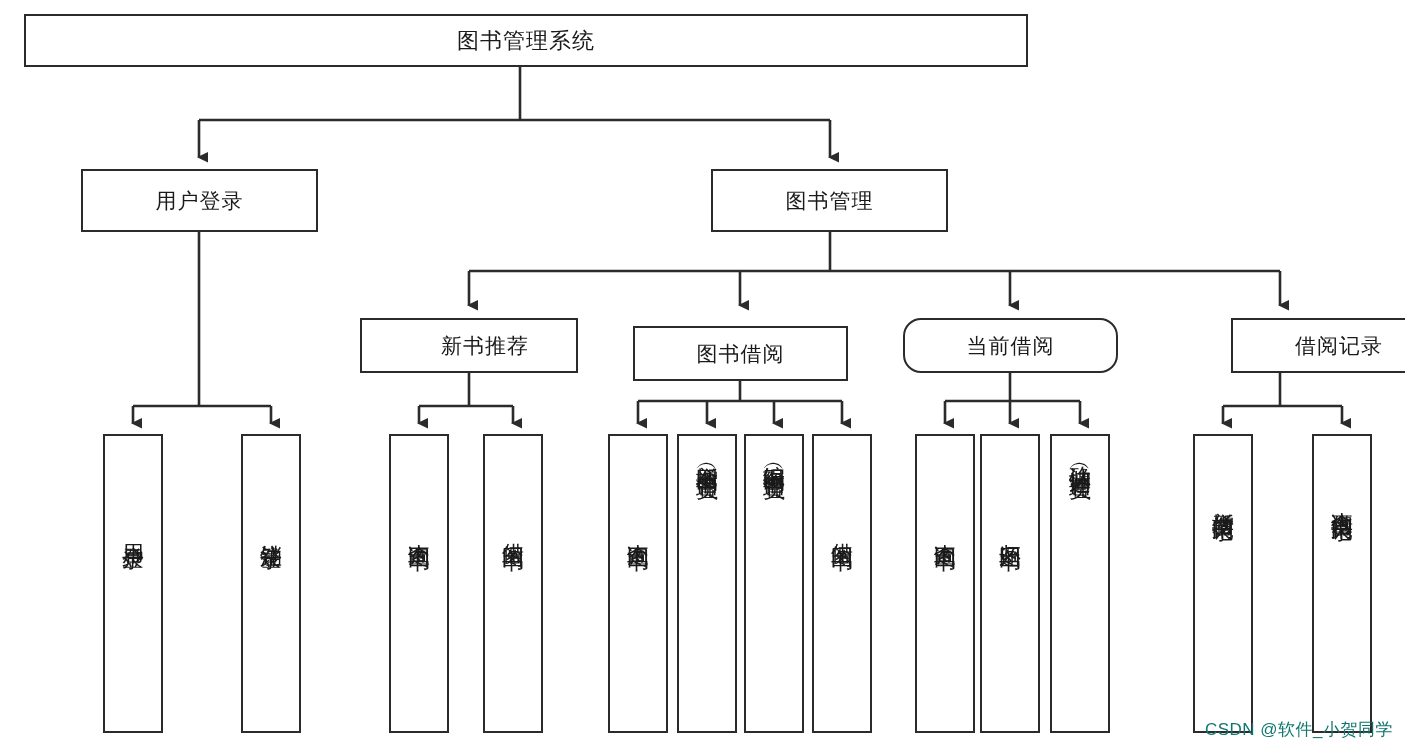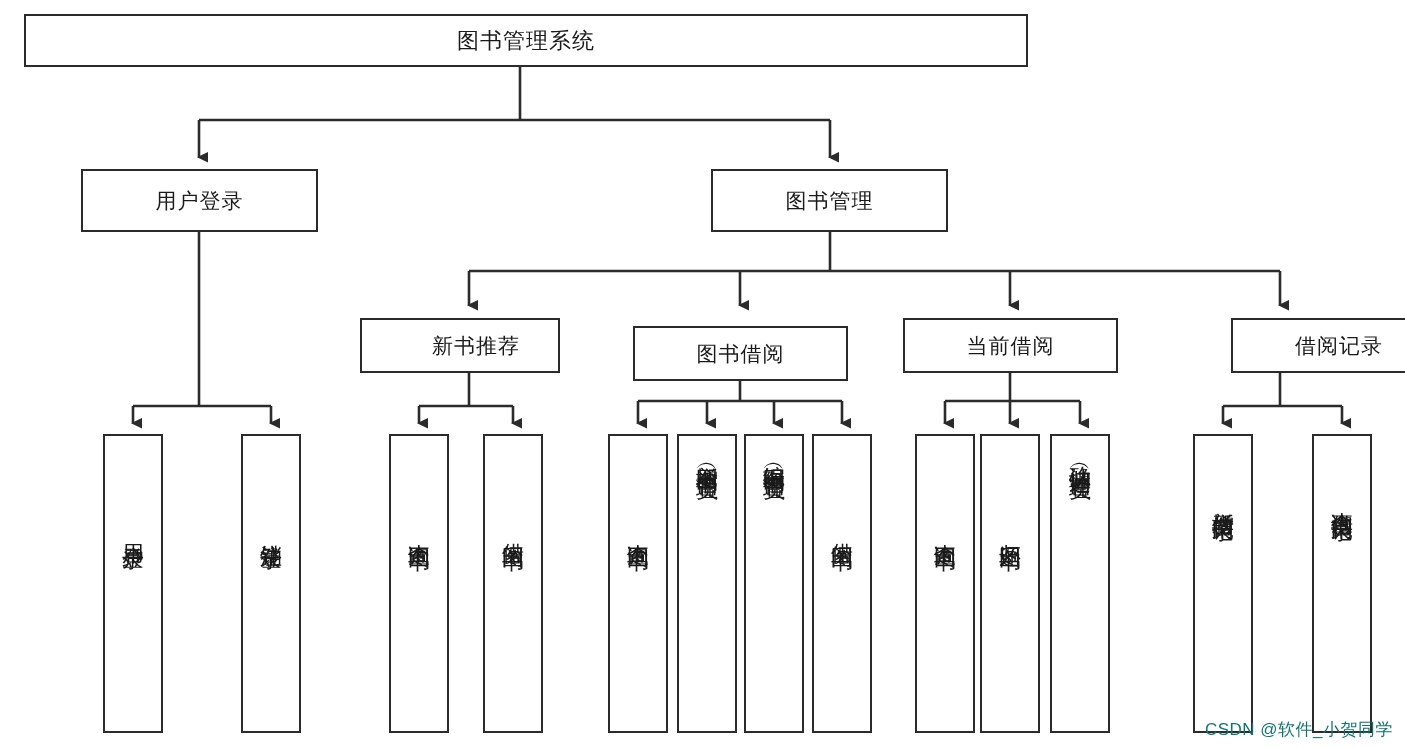--- a/index.html
+++ b/index.html
@@ -133,29 +133,29 @@
   </div>
 
   <div class="node horiz" style="left:81px; top:169px; width:237px; height:63px;">
     <span>用户登录</span>
   </div>
 
   <div class="node horiz" style="left:711px; top:169px; width:237px; height:63px;">
     <span>图书管理</span>
   </div>
 
-  <div class="node horiz" style="left:360px; top:318px; width:200px; height:55px;padding-left:32px;">
+  <div class="node horiz" style="left:360px; top:318px; width:218px; height:55px;padding-left:32px;">
     <span>新书推荐</span>
   </div>
 
   <div class="node horiz" style="left:633px; top:326px; width:215px; height:55px;">
     <span>图书借阅</span>
   </div>
 
-  <div class="node horiz" style="left:903px; top:318px; width:215px; height:55px;">
+  <div class="node horiz" style="left:903px; top:318px; width:215px; height:55px;border-radius:18px;">
     <span>当前借阅</span>
   </div>
 
   <div class="node horiz" style="left:1231px; top:318px; width:216px; height:55px;">
     <span>借阅记录</span>
   </div>
 
   <div class="node vert mid" style="left:103px; top:434px; width:60px; height:299px;">
     <span class="vtext">用户登录</span>
   </div>

